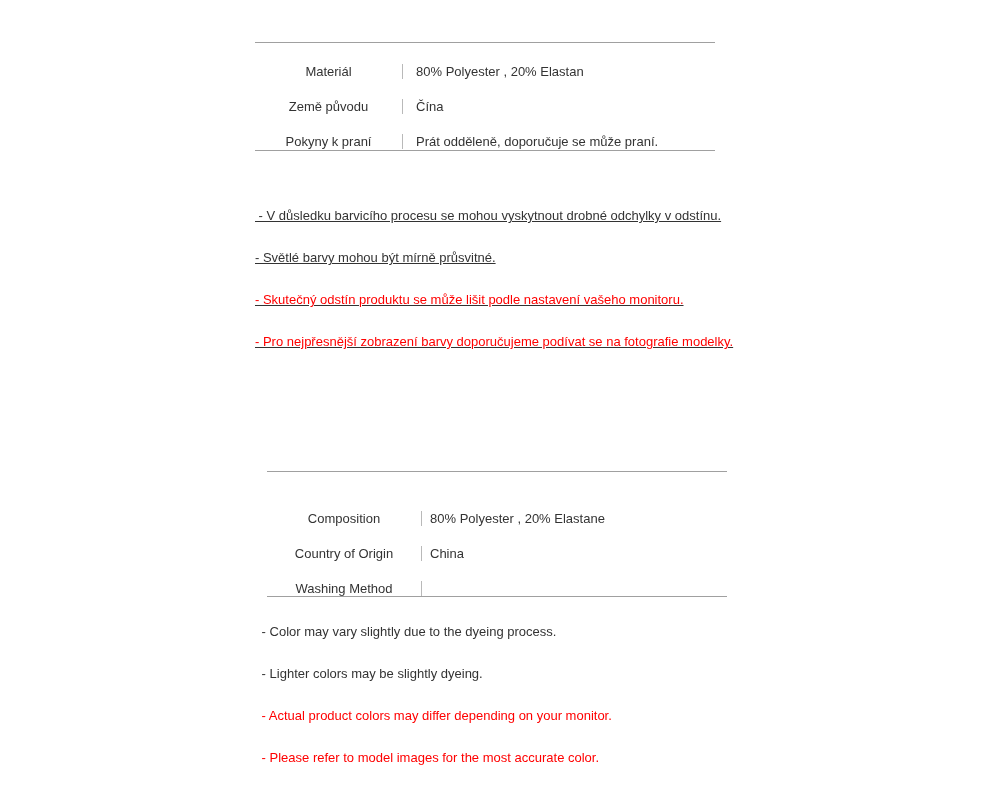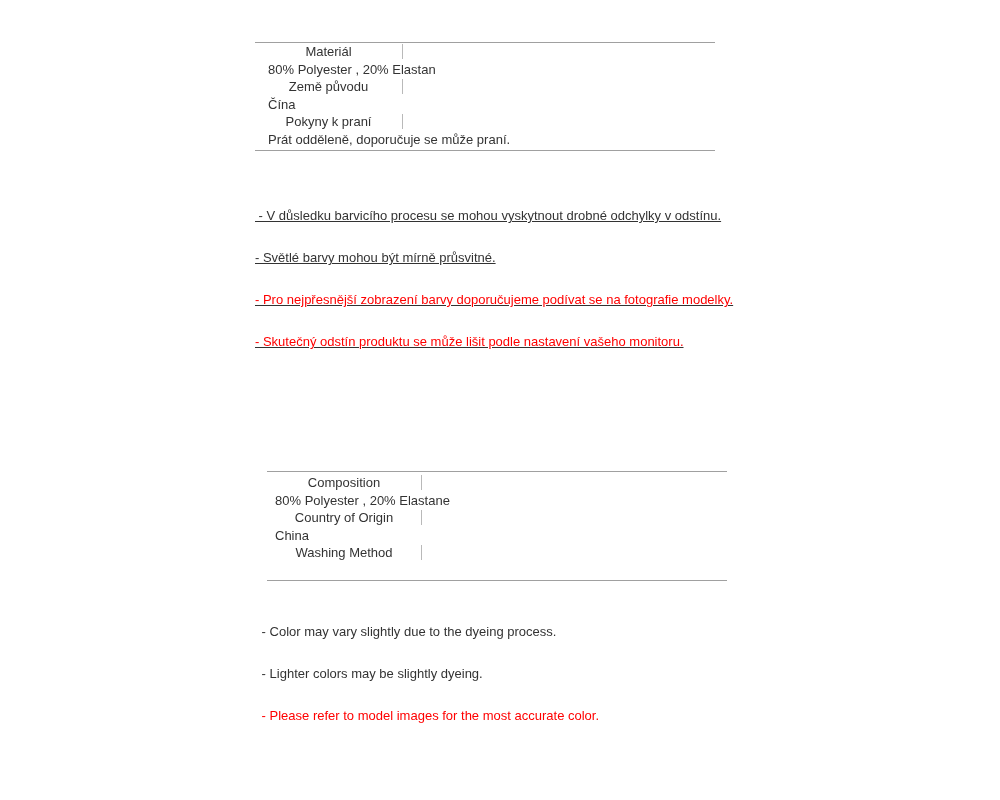--- a/index.html
+++ b/index.html
@@ -19,27 +19,26 @@
 
   
   .spec-table {
     position: absolute;
     width: 460px;
     border-top: 1px solid #a0a0a0;
     border-bottom: 1px solid #a0a0a0;
     box-sizing: content-box;
   }
   #cz-table { left: 255px; top: 42px; padding: 1px 0; }
-  #en-table { left: 267px; top: 471px; padding: 3px 0 0 0; }
+  #en-table { left: 267px; top: 471px; padding: 19px 0 0 0; }
 
   .spec-row {
     display: flex;
     height: 35px;
-    align-items: flex-start;
-    flex-direction: column;
+    align-items: flex-end;
   }
   .spec-label {
     display: flex;
     align-items: center;
     justify-content: center;
     text-align: center;
     border-right: 1px solid #b9b9b9;
   }
   #cz-table .spec-label { width: 147px; }
   #en-table .spec-label { width: 154px; }
@@ -77,35 +76,36 @@
   </div>
   <div class="spec-row">
     <div class="spec-label">Pokyny k praní</div>
     <div class="spec-value">Prát odděleně, doporučuje se může praní.</div>
   </div>
 </div>
 
 <div class="notes" id="cz-notes">
   <div class="note"> - V důsledku barvicího procesu se mohou vyskytnout drobné odchylky v odstínu.</div>
   <div class="note">- Světlé barvy mohou být mírně průsvitné.</div>
+  <div class="note red">- Skutečný odstín produktu se může lišit podle nastavení vašeho monitoru.</div>
   <div class="note red">- Pro nejpřesnější zobrazení barvy doporučujeme podívat se na fotografie modelky.</div>
-  <div class="note red">- Skutečný odstín produktu se může lišit podle nastavení vašeho monitoru.</div>
 </div>
 
 <div class="spec-table" id="en-table">
   <div class="spec-row">
     <div class="spec-label">Composition</div>
     <div class="spec-value">80% Polyester , 20% Elastane</div>
   </div>
   <div class="spec-row">
     <div class="spec-label">Country of Origin</div>
     <div class="spec-value">China</div>
   </div>
   <div class="spec-row">
     <div class="spec-label">Washing Method</div>
   </div>
 </div>
 
 <div class="notes" id="en-notes">
   <div class="note"> - Color may vary slightly due to the dyeing process.</div>
   <div class="note"> - Lighter colors may be slightly dyeing.</div>
+  <div class="note red"> - Actual product colors may differ depending on your monitor.</div>
   <div class="note red"> - Please refer to model images for the most accurate color.</div>
 </div>
 
 </body></html>

